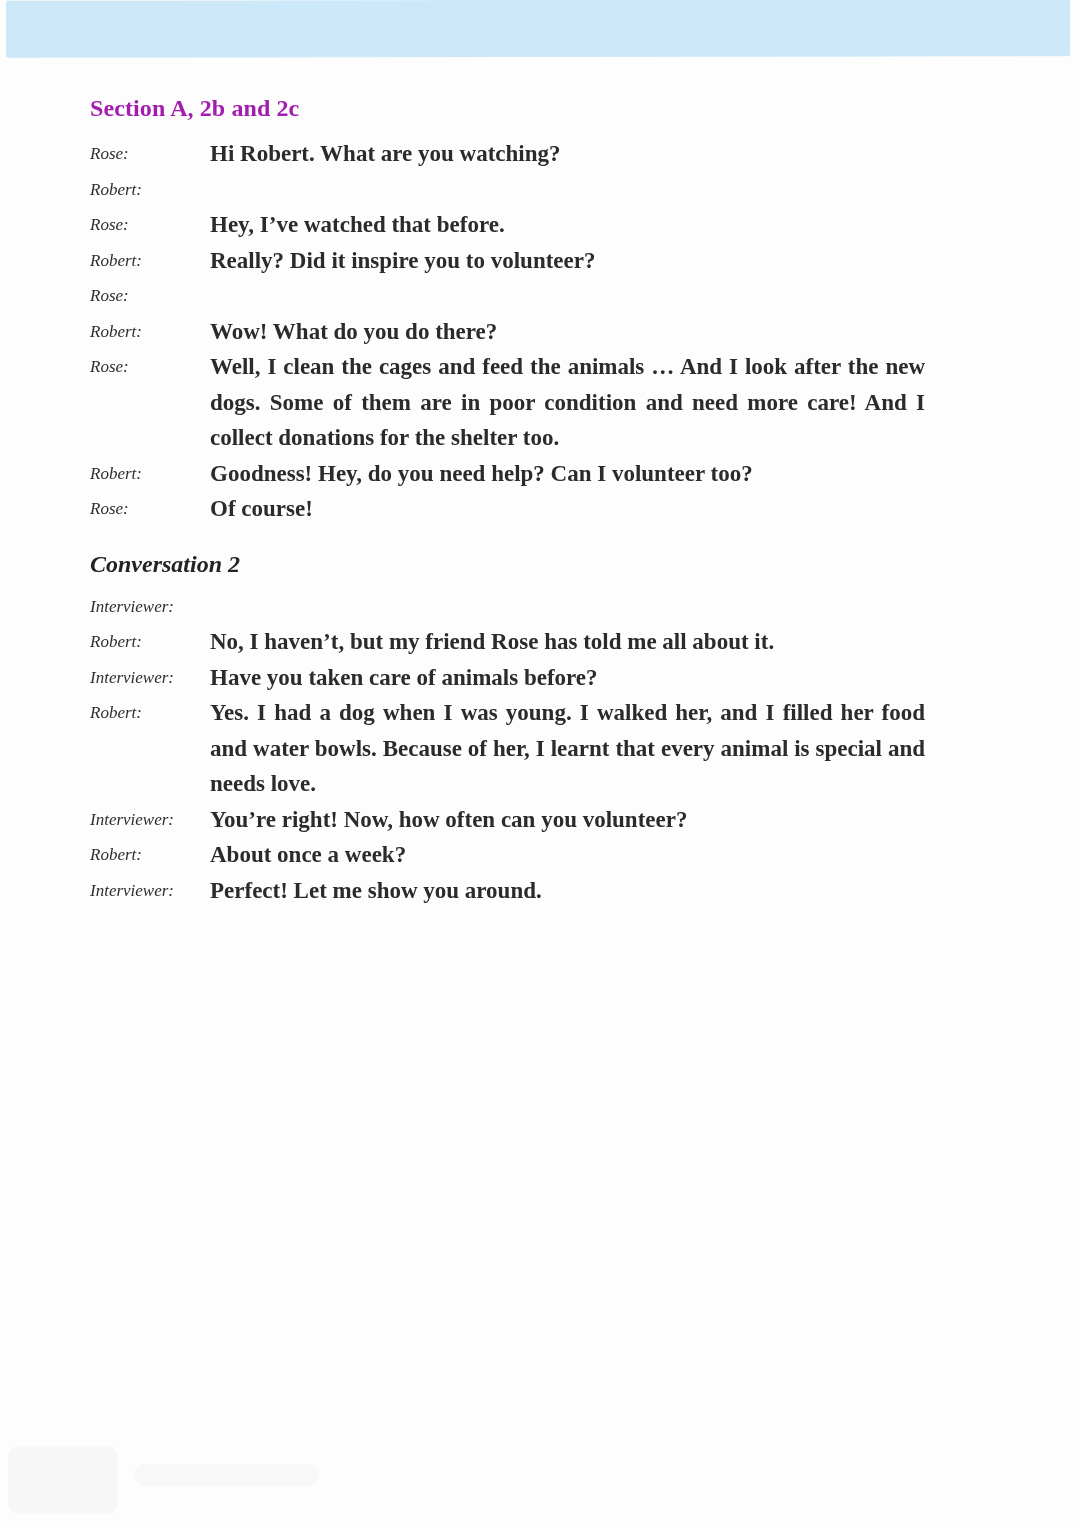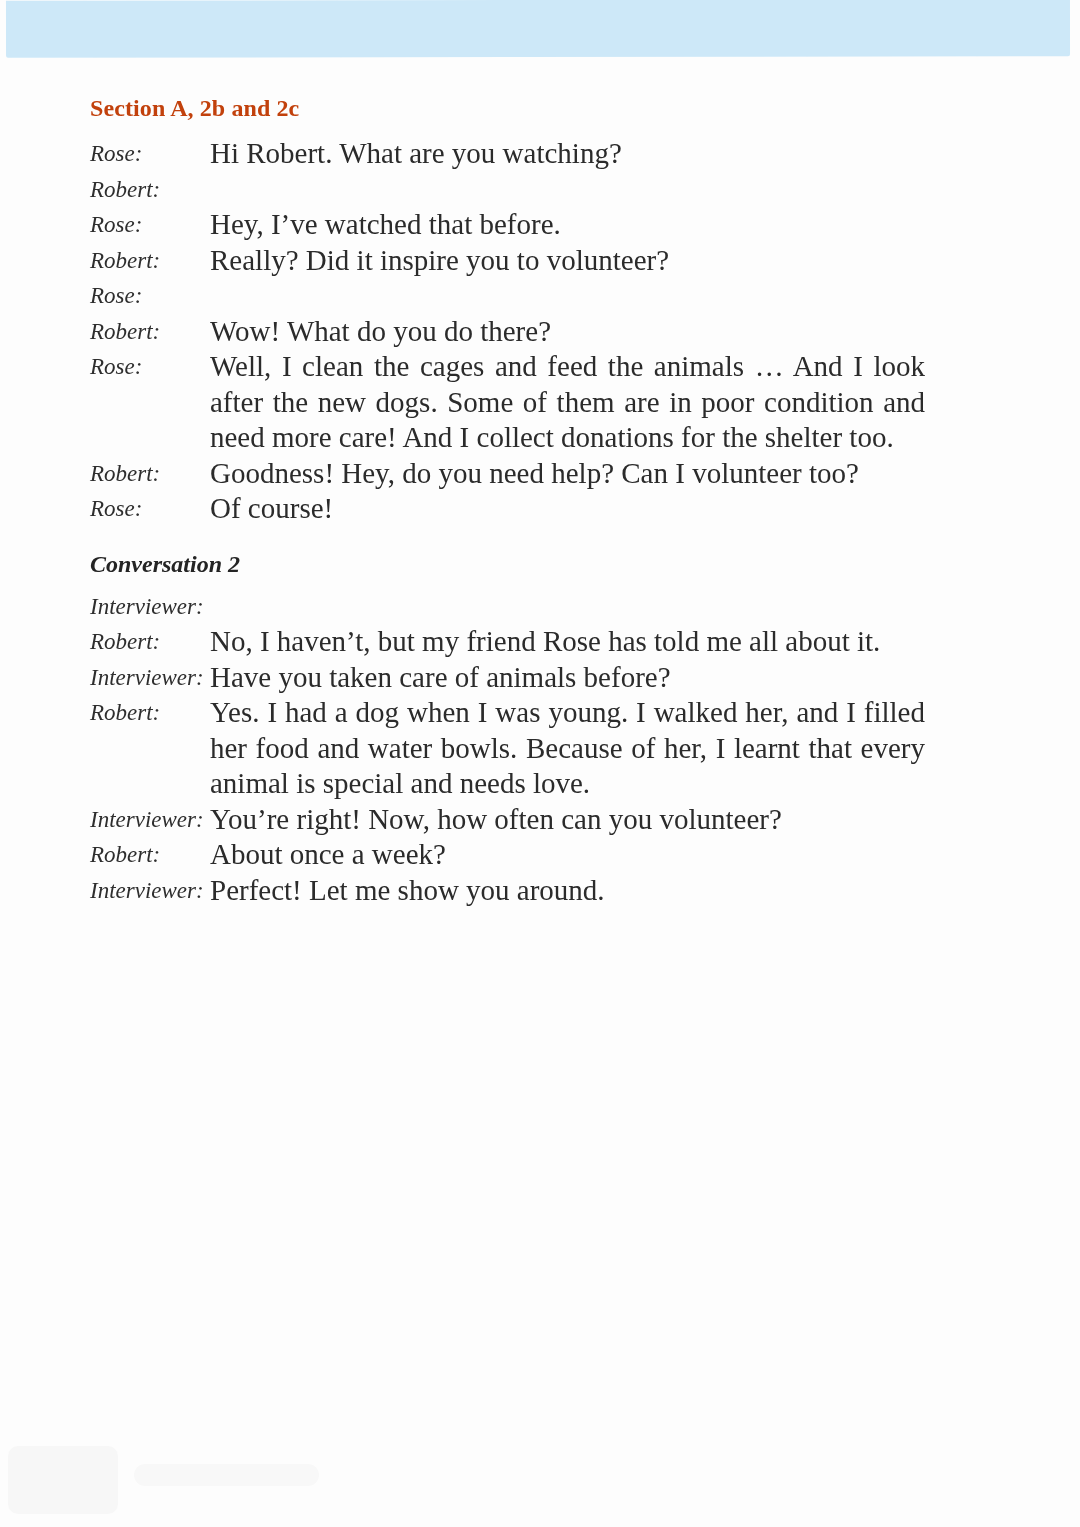--- a/index.html
+++ b/index.html
@@ -23,50 +23,51 @@
     transform: rotate(-0.08deg);
   }
   .content {
     position: absolute;
     top: 94px; left: 90px; width: 845px;
   }
   .section-heading {
     font-size: 24px;
     font-weight: bold;
     line-height: 28px;
-    color: #c2410c;
+    color: #a21caf;
     letter-spacing: 0.1px;
   }
   .conversation { margin-top: 22px; }
   .conversation:first-of-type { margin-top: 14px; }
   .conv-title {
     font-size: 24px;
     font-weight: bold;
     font-style: italic;
     line-height: 30px;
     color: #242424;
     margin-bottom: 10px;
   }
   .turn {
     display: flex;
     align-items: flex-start;
   }
   .speaker {
     flex: 0 0 120px;
     width: 120px;
     font-style: italic;
-    font-size: 23px;
+    font-size: 17px;
     line-height: 35.5px;
     color: #2e2e2e;
   }
   .line {
     width: 715px;
-    font-size: 29px;
+    font-size: 23px;
     line-height: 35.5px;
     color: #2b2b2b;
+    font-weight: bold;
   }
   .line.justify { text-align: justify; }
   
   .watermark {
     position: absolute;
     left: 4px; top: 1438px;
     width: 400px; height: 80px;
     pointer-events: none;
   }
   .wm-blob {

